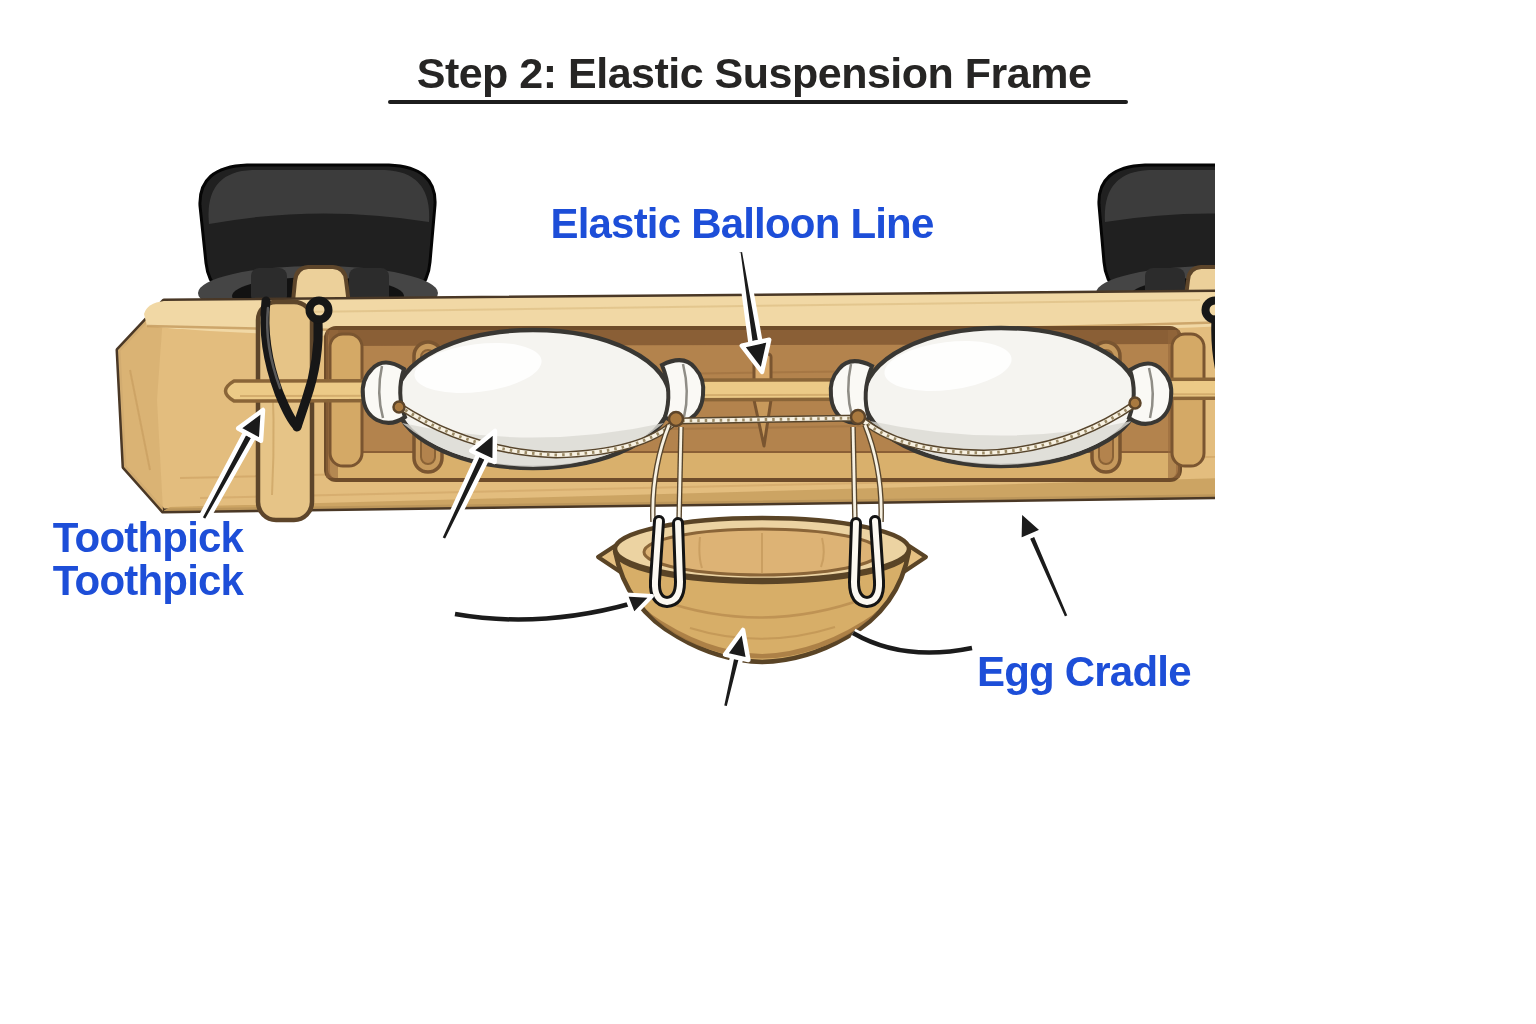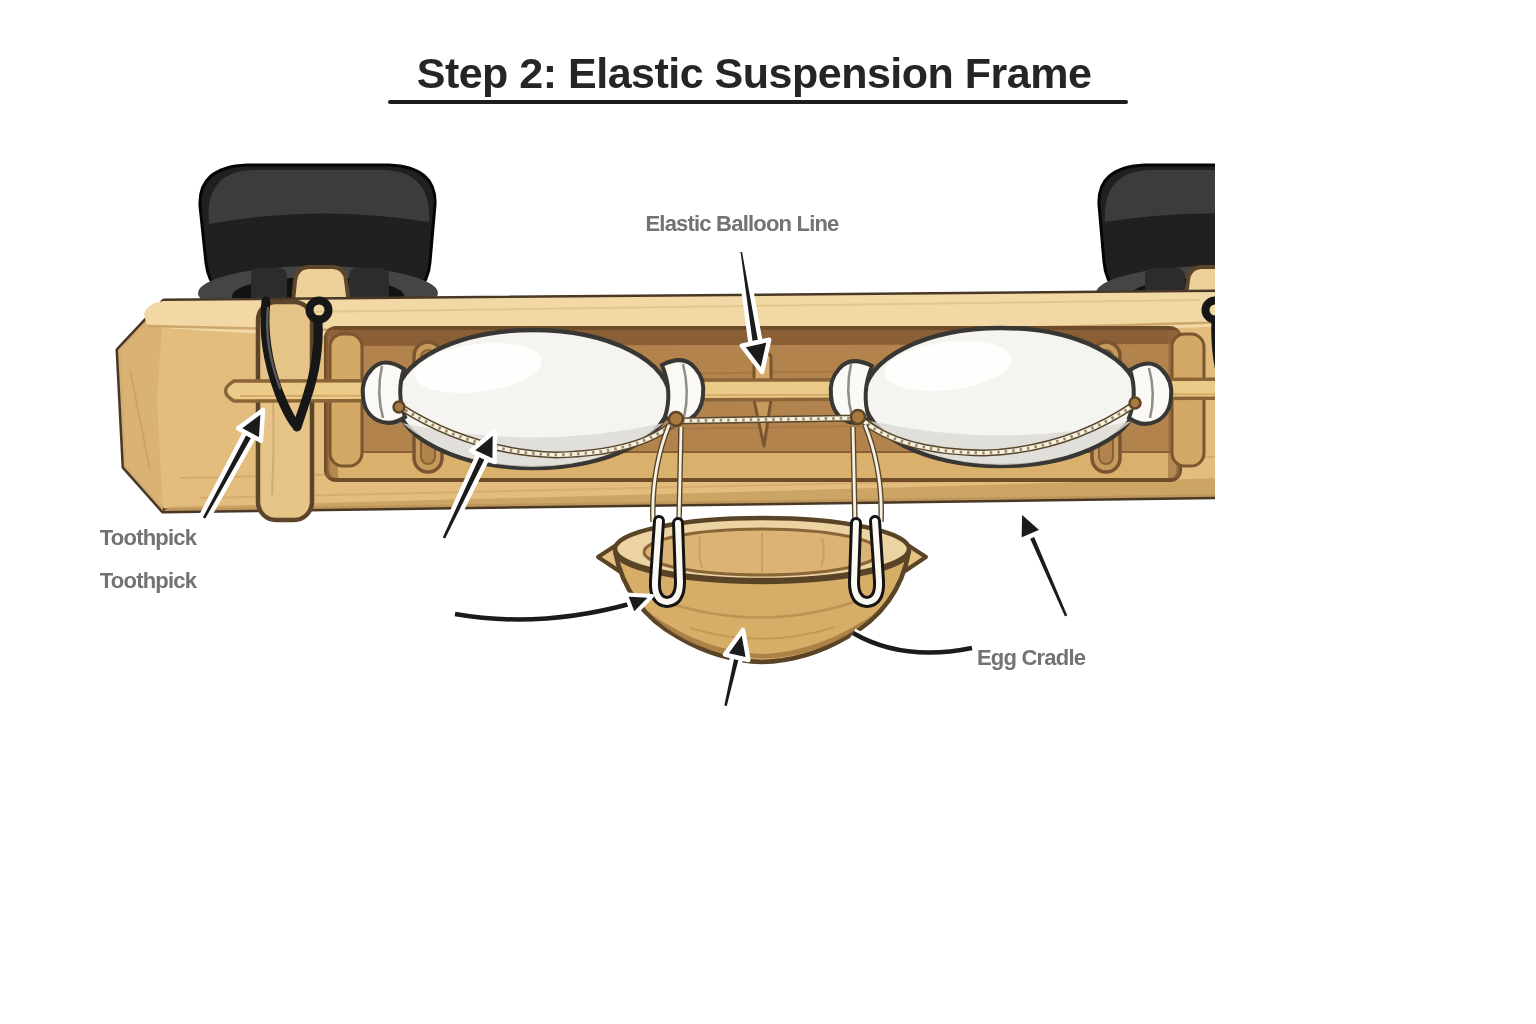--- a/index.html
+++ b/index.html
@@ -12,21 +12,21 @@
   .title {
     position:absolute; transform:translateX(-50%);
     font-size:43px; font-weight:700; color:#262524;
     letter-spacing:-0.5px; white-space:nowrap;
   }
   .title-underline {
     position:absolute; background:#1d1d1d; height:4px; border-radius:2px;
   }
   .lbl {
     position:absolute; transform:translateX(-50%);
-    font-size:22px; font-weight:700; color:#737373;
+    font-size:42px; font-weight:700; color:#1d4ed8;
     letter-spacing:-0.8px; line-height:43px; text-align:center;
     white-space:nowrap;
   }
   .lbl-left { transform:none; text-align:left; }
   .cursor-bar {
     position:absolute; width:4px; height:39px; background:#141414;
   }
 </style>
 </head>
 <body>
@@ -224,15 +224,15 @@
   </div>
 
   <div class="lbl" style="left:400px; top:542px;">
   </div>
 
   <div class="lbl" style="left:1313px; top:506px;">
     <div>Bobby Pin</div>
   </div>
   <div class="cursor-bar" style="left:1380px; top:509px;"></div>
 
-  <div class="lbl lbl-left" style="left:977px; top:636px;">Egg Cradle</div>
+  <div class="lbl lbl-left" style="left:977px; top:650px;">Egg Cradle</div>
 
 </div>
 
 </body></html>

